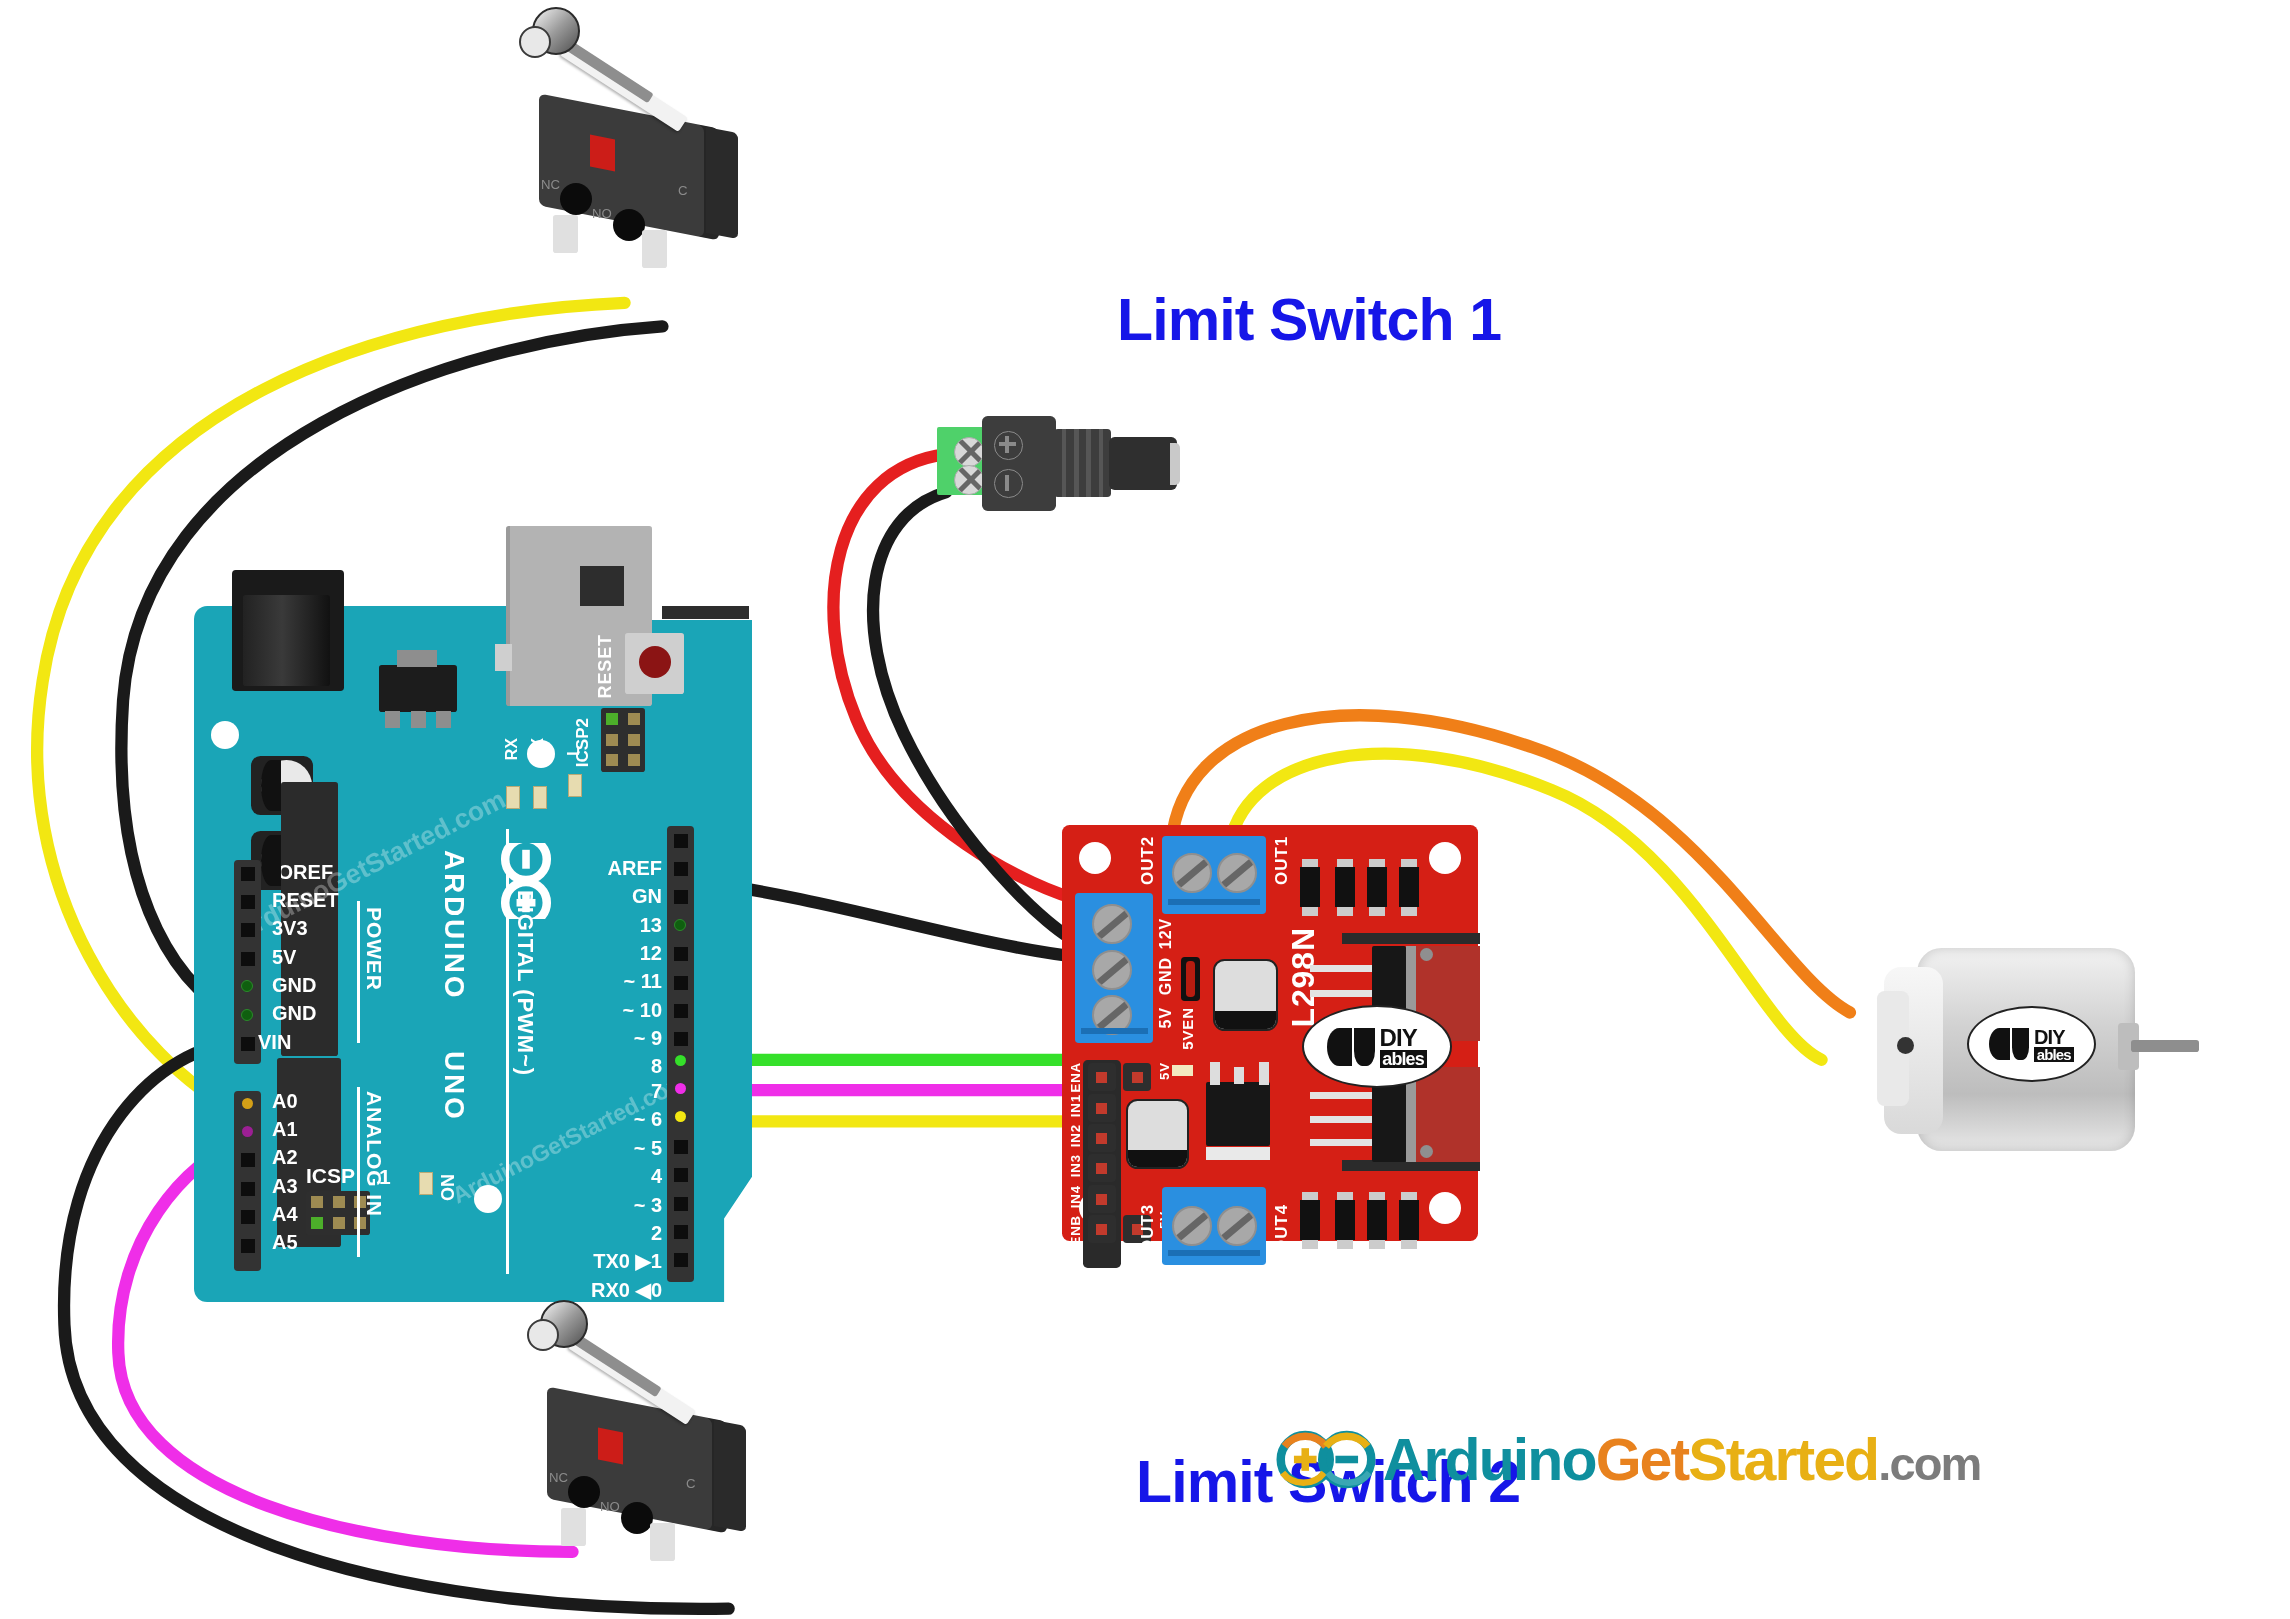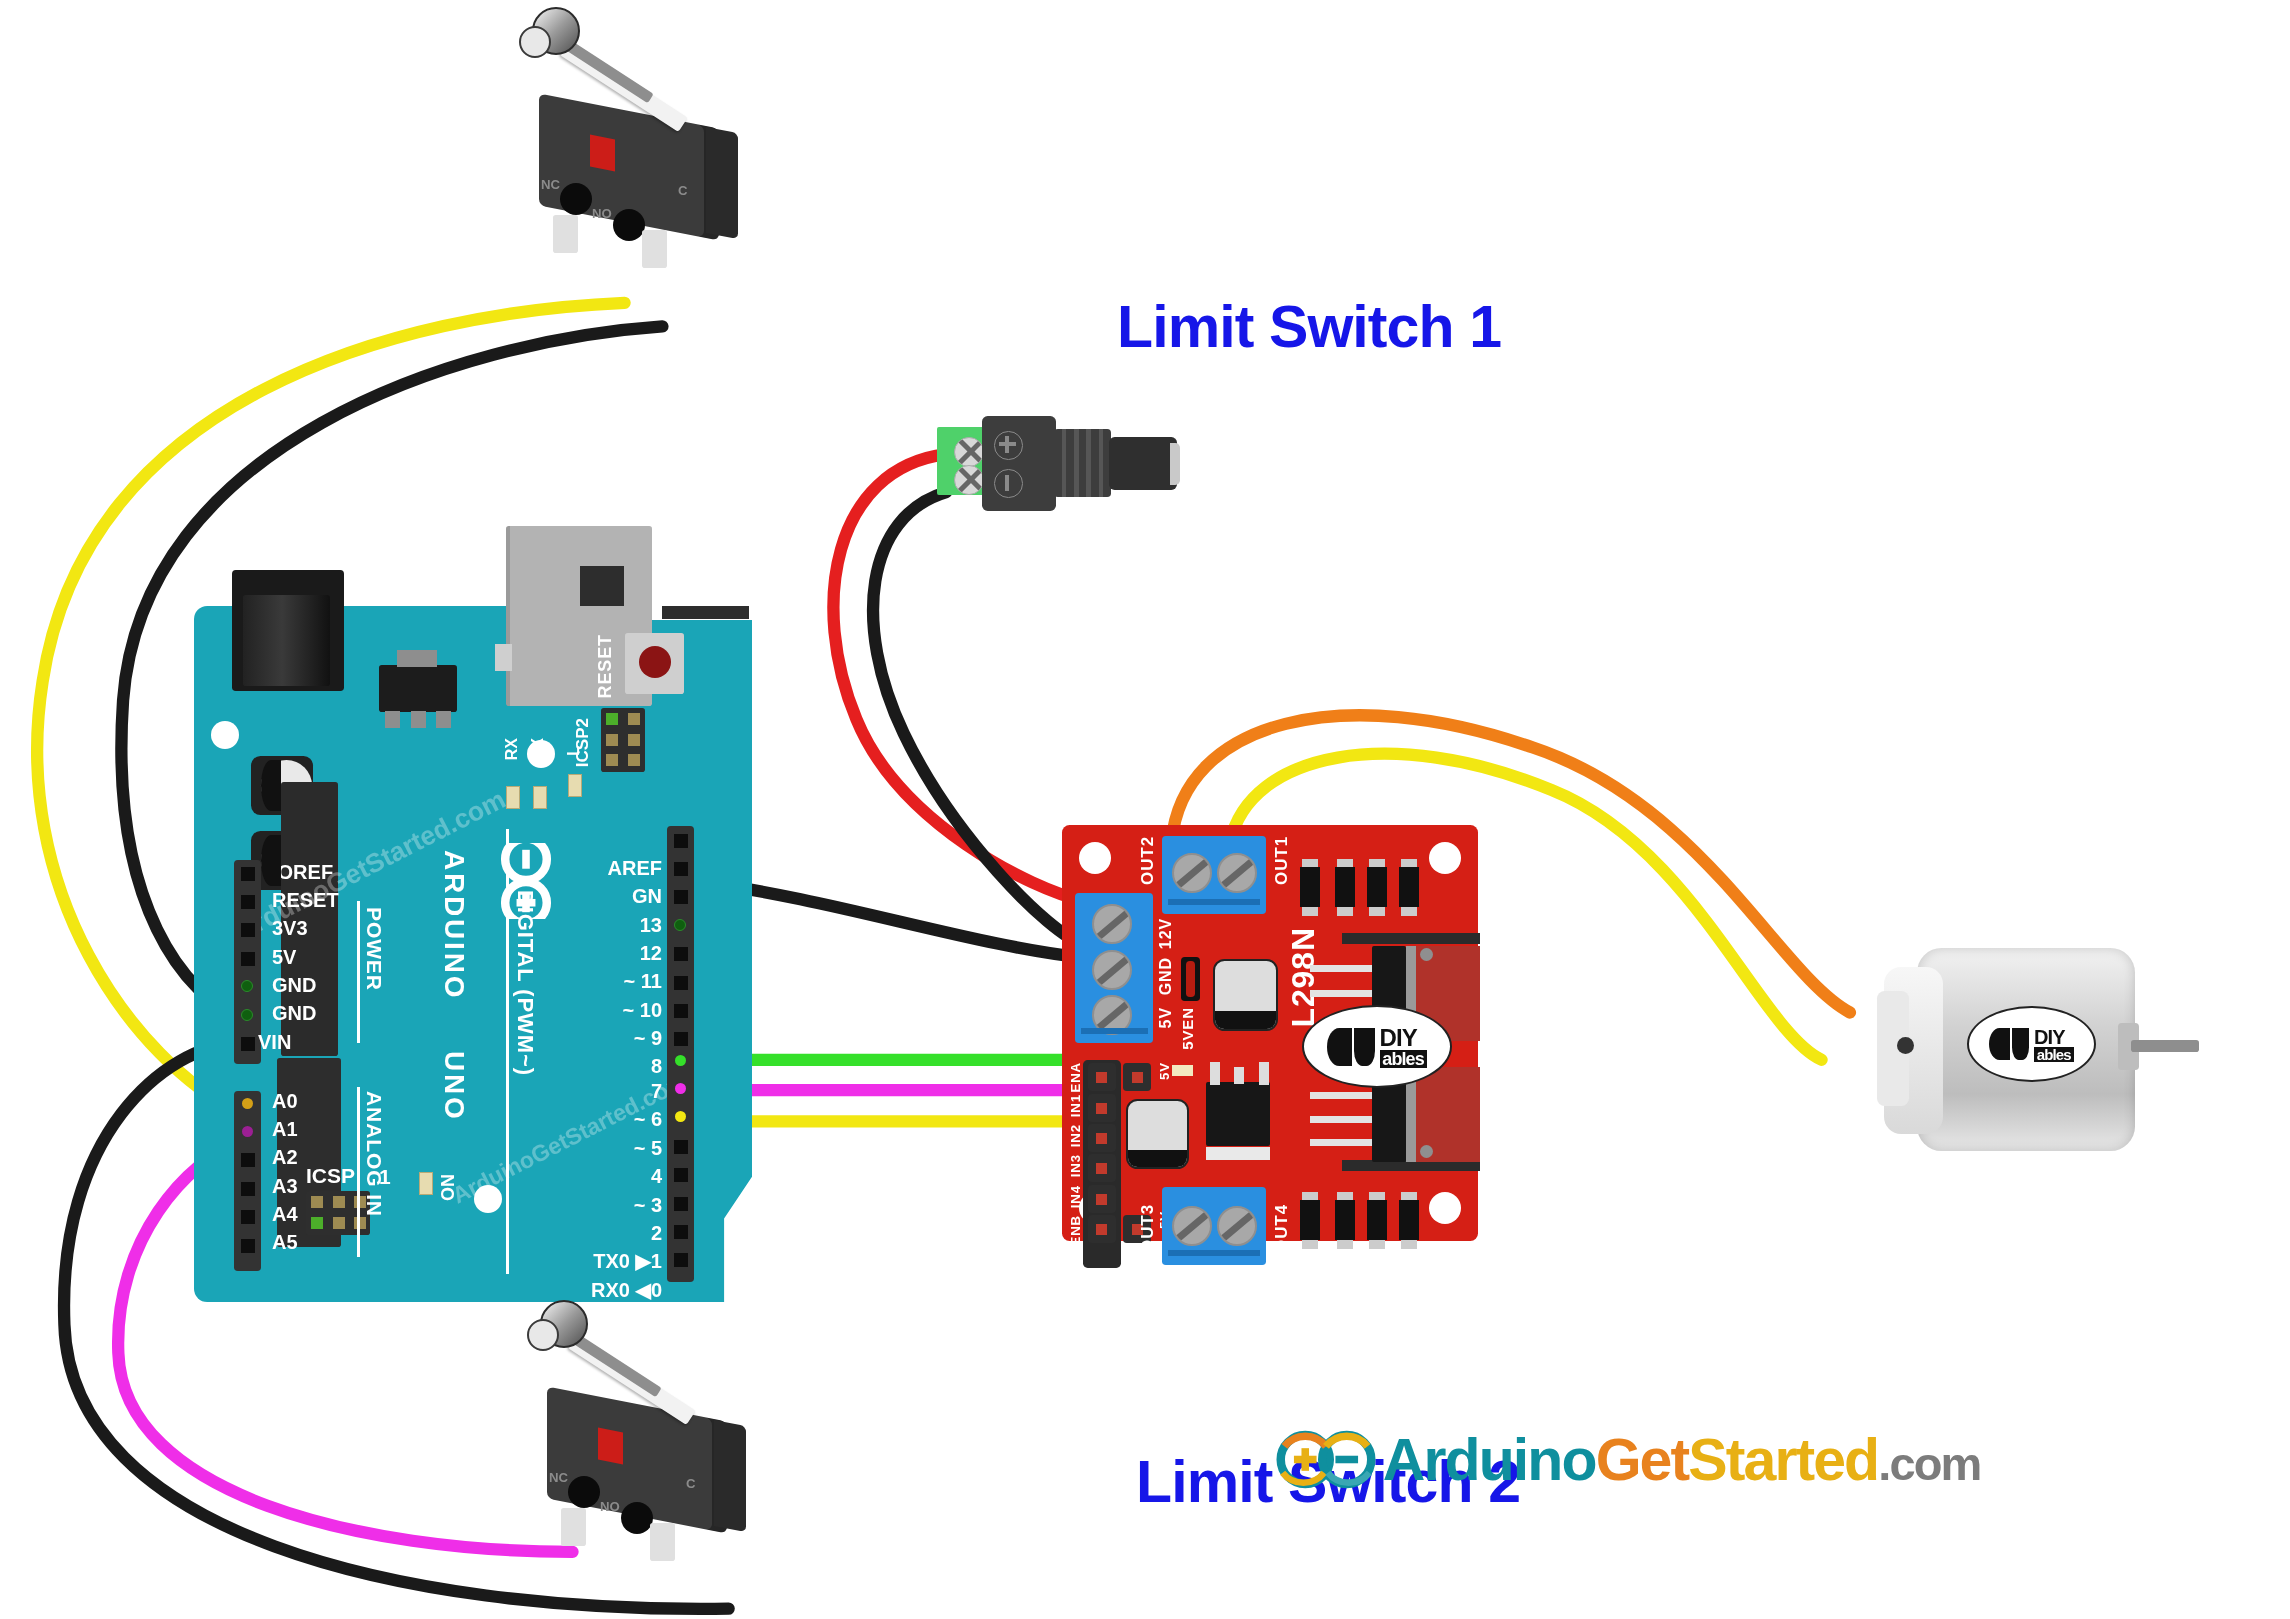--- a/index.html
+++ b/index.html
@@ -1,19 +1,19 @@
 <!DOCTYPE html>
 <html style="font-size:15px"><head>
 <meta charset="utf-8">
 <style>
   html,body{margin:0;padding:0;background:#fff;}
   body{font-family:"Liberation Sans",sans-serif;}
   #stage{position:relative;width:2290px;height:1619px;background:#ffffff;overflow:hidden;}
   .lbl{position:absolute;font-weight:bold;white-space:nowrap;}
-  #lbl-ls1{left:1117px;top:293px;font-size:59px;color:#1616e8;letter-spacing:-0.9px;}
+  #lbl-ls1{left:1117px;top:286px;font-size:59px;color:#1616e8;letter-spacing:-0.9px;}
   #lbl-ls2{left:1136px;top:1448px;font-size:59px;color:#1616e8;letter-spacing:-0.9px;}
   #lbl-dcpa{left:1282px;top:525px;font-size:47px;color:#ef2d8d;letter-spacing:-0.9px;}
   #lbl-motor{left:1893px;top:1169px;font-size:59px;color:#1616e8;letter-spacing:-0.9px;}
 
   
   #arduino{position:absolute;left:194px;top:606px;width:558px;height:696px;}
   .ard-pcb{position:absolute;left:0;top:0;width:100%;height:100%;
      background:#1aa5b7;border-radius:13.2px;
      clip-path:polygon(0 0,72% 0,72% 2%,100% 2%,100% 82%,95% 88%,95% 100%,0 100%);}
   .pwr-jack{position:absolute;left:38px;top:-36px;width:112px;height:121px;background:#1a1a1a;border-radius:3.8px;}
@@ -104,21 +104,21 @@
      box-shadow:0 1.9px 2.8px rgba(0,0,0,.3);}
   .ls-arm{position:absolute;left:44px;top:26.5px;width:114px;height:11.4px;background:#8e8e8e;
      transform:rotate(33deg);transform-origin:left center;border-radius:2.8px;}
   .ls-roll{position:absolute;left:21px;top:1.9px;width:44px;height:44px;border-radius:50%;
      background:linear-gradient(135deg,#f5f5f5,#9a9a9a 50%,#4f4f4f);border:2.8px solid #2b2b2b;}
   .ls-piv{position:absolute;left:7.6px;top:21px;width:28px;height:28px;border-radius:50%;
      background:#e8e8e8;border:2.8px solid #3a3a3a;}
   .ls-red{position:absolute;left:79px;top:132px;width:24.6px;height:32px;background:#cc1d18;transform:skewY(11deg);}
   .ls-hole{position:absolute;width:32px;height:32px;background:#0b0b0b;border-radius:50%;}
   .ls-tab{position:absolute;width:24.6px;height:38px;background:#e0e0e0;border-radius:2.8px;}
-  .ls-term{position:absolute;font-size:13.2px;color:#8b8b8b;font-weight:bold;text-align:right;}
+  .ls-term{position:absolute;font-size:13.2px;color:#8b8b8b;font-weight:normal;text-align:right;}
 
   
   #motor{position:absolute;left:1874px;top:942px;width:293px;height:218px;}
   .m-can{position:absolute;left:43px;top:5.7px;width:218px;height:203px;border-radius:24.6px;
      background:linear-gradient(180deg,#f2f2f2,#d2d2d2 38%,#bdbdbd 72%,#e8e8e8);
      box-shadow:inset 0 0 11.4px rgba(0,0,0,.18);}
   .m-cap{position:absolute;left:9.5px;top:24.6px;width:59px;height:167px;border-radius:17px;
      background:linear-gradient(180deg,#f7f7f7,#d9d9d9);}
   .m-end{position:absolute;left:2.8px;top:49px;width:32px;height:115px;background:#e9e9e9;border-radius:7.6px;}
   .m-shaft{position:absolute;left:257px;top:98px;width:68px;height:12.3px;background:#8e8e8e;border-radius:2.8px;}

